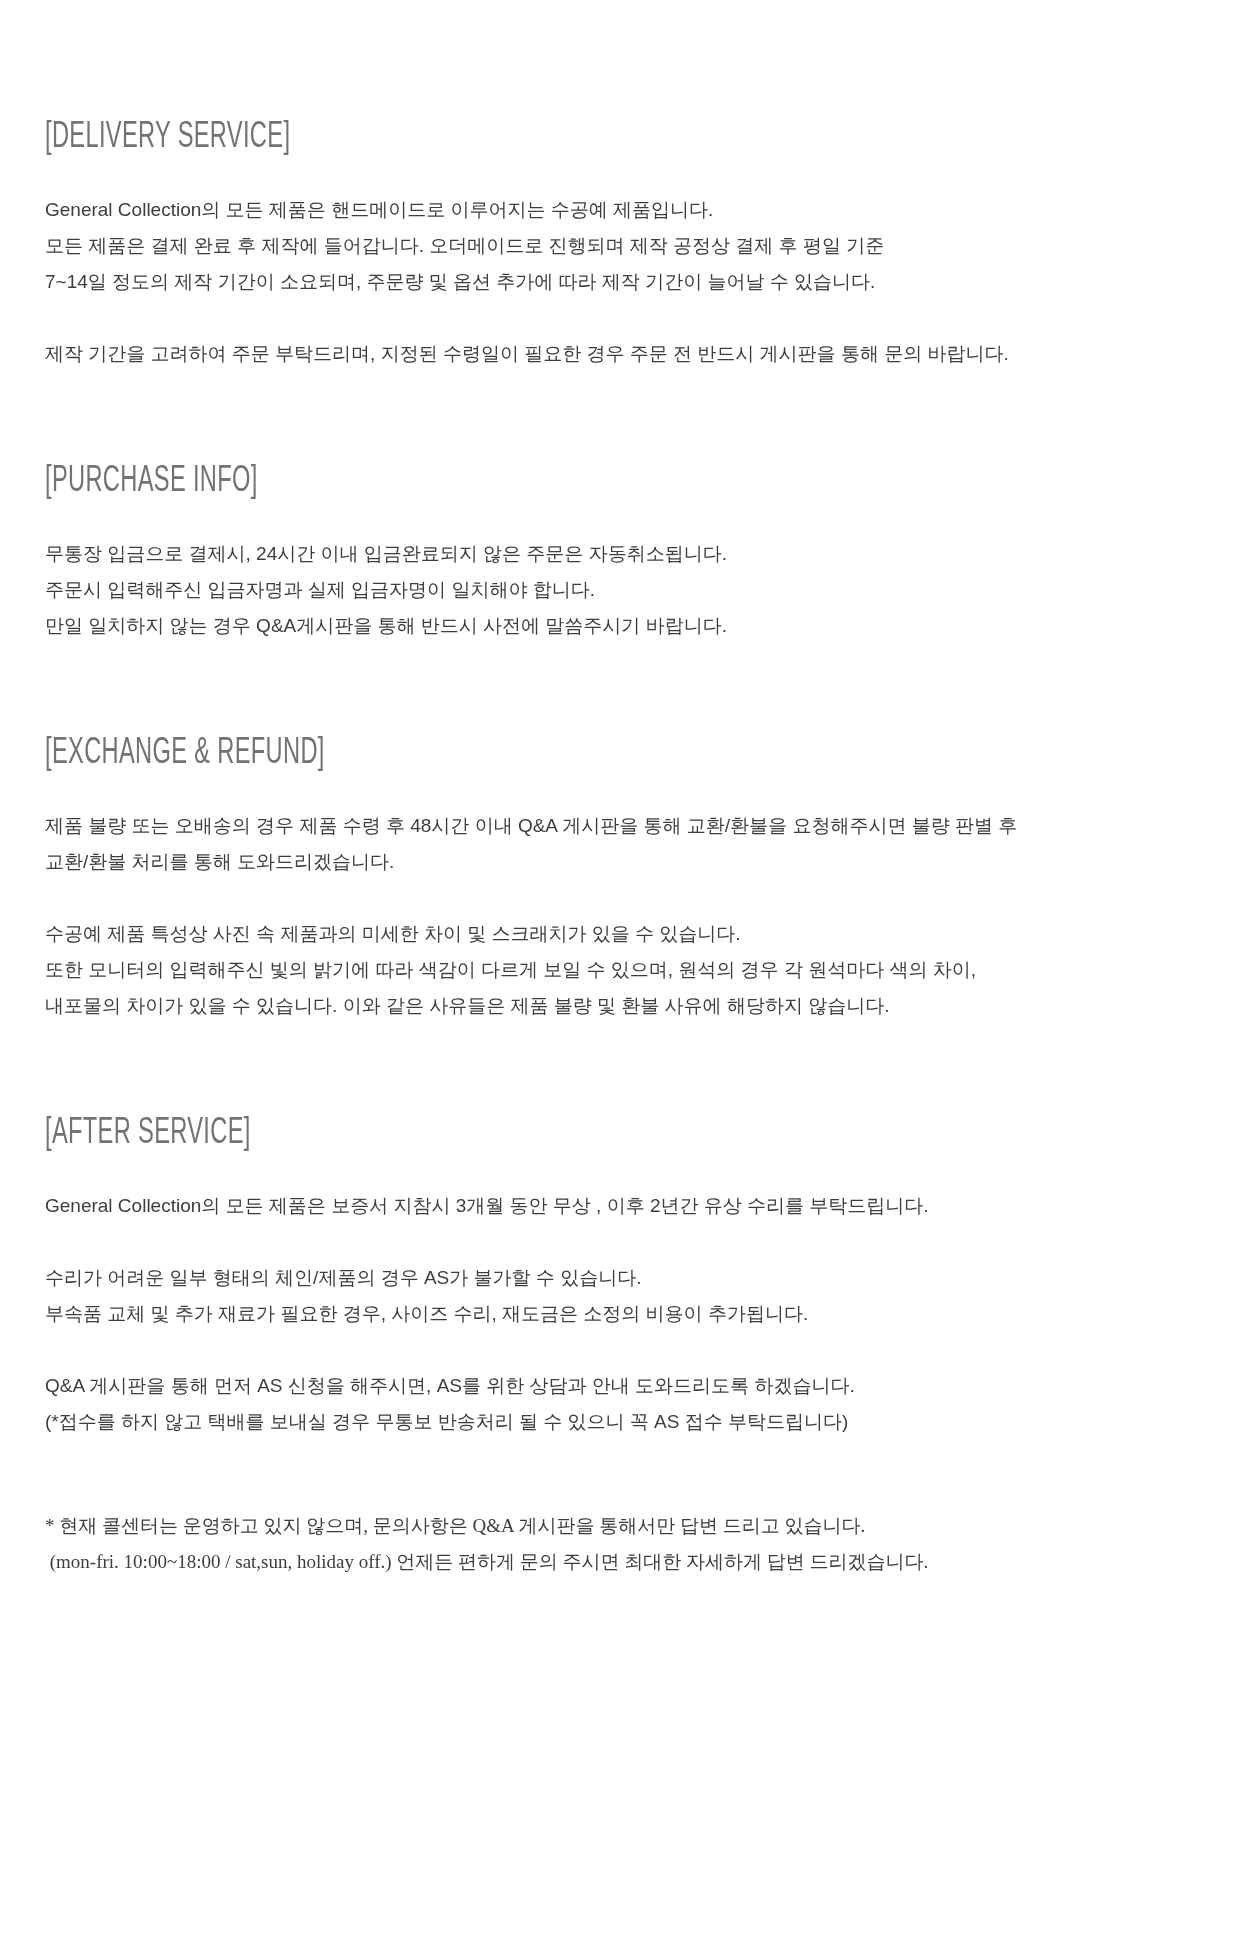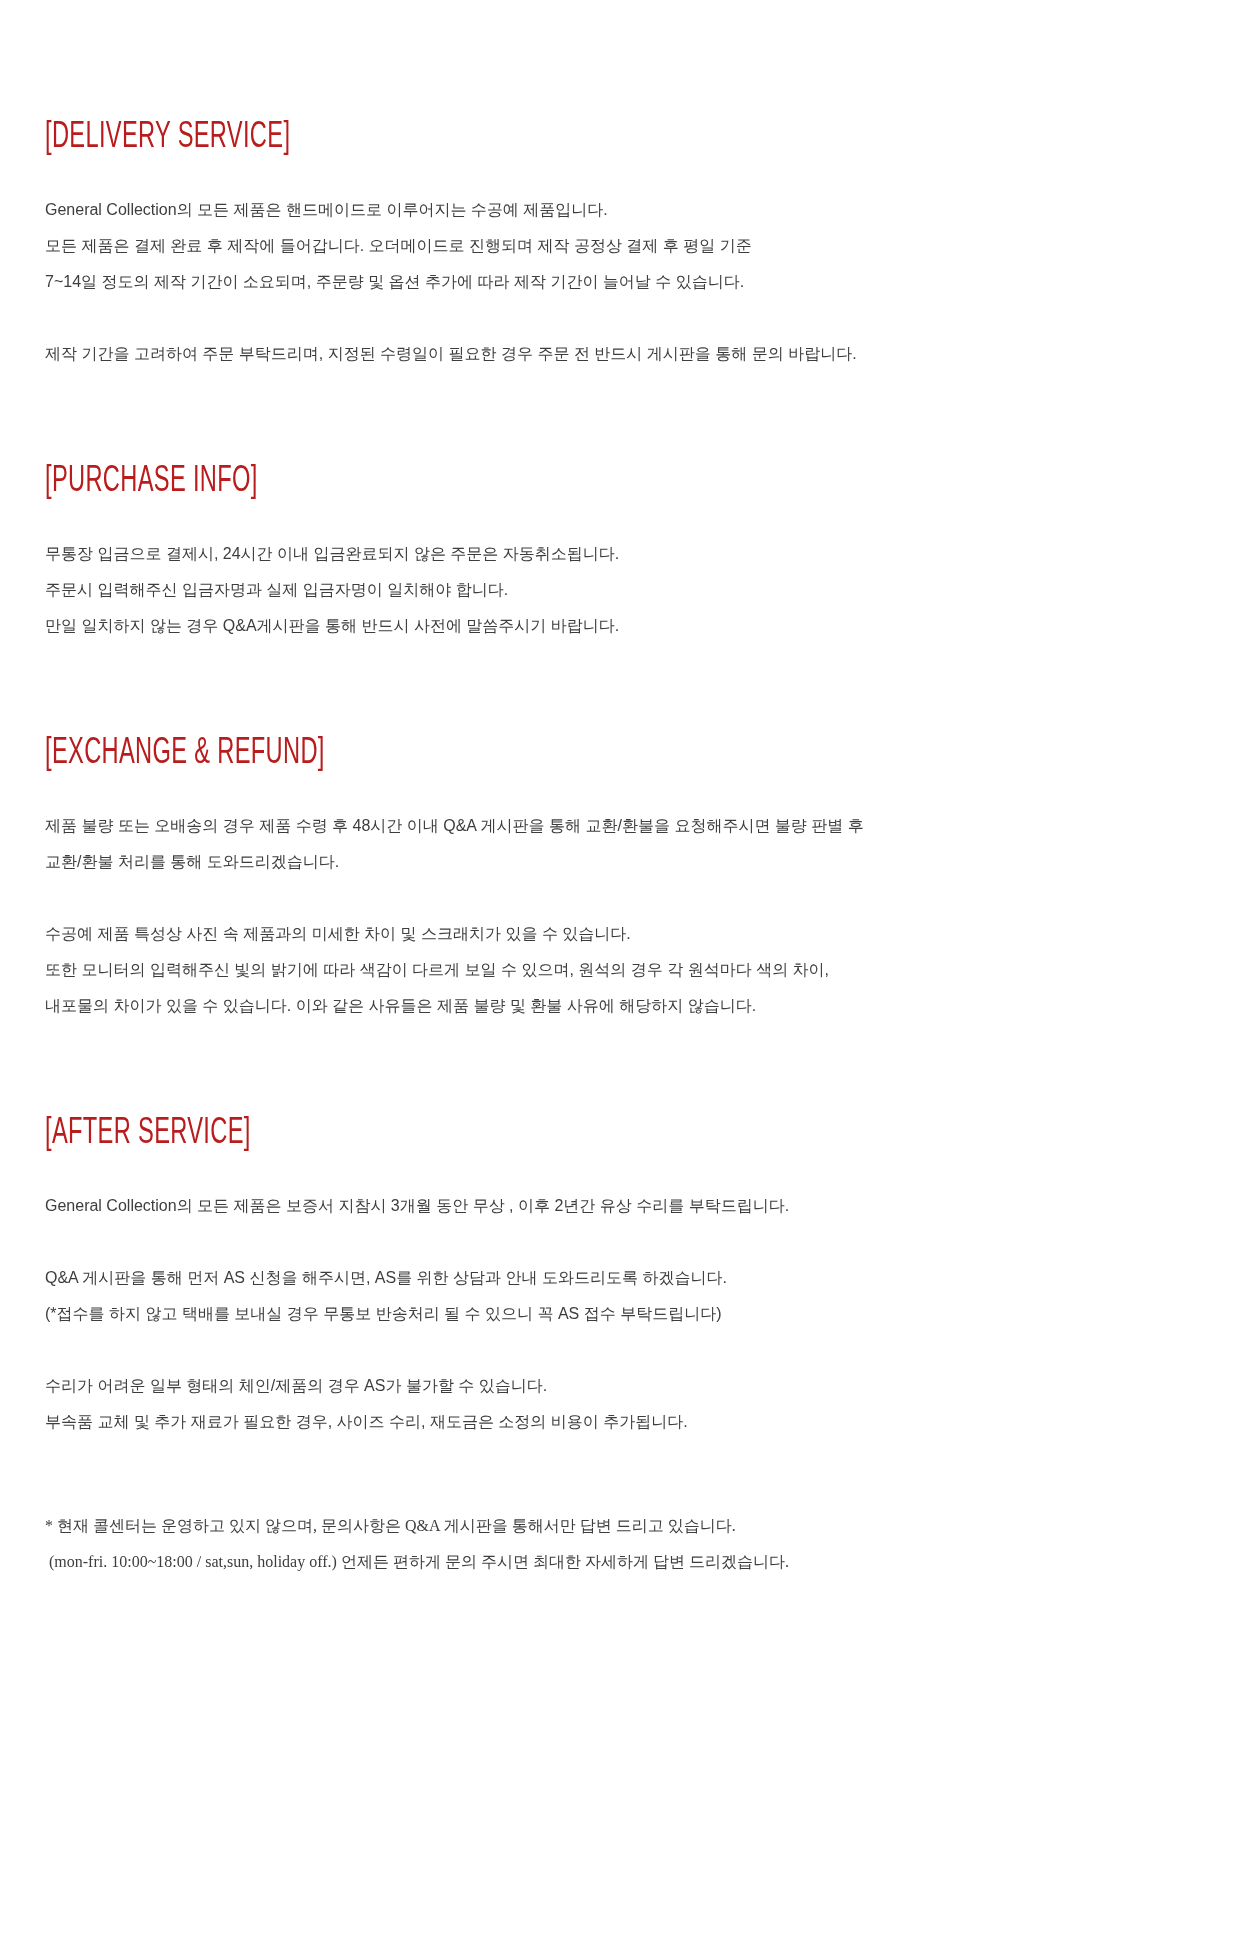--- a/index.html
+++ b/index.html
@@ -15,32 +15,32 @@
     font-family: "Liberation Sans", "DejaVu Sans", sans-serif;
     color: #3d3d3d;
   }
   .policy-section { margin: 0; }
   .policy-section + .policy-section { margin-top: 84px; }
   .section-title {
     margin: 0 0 34px 0;
     font-size: 37px;
     line-height: 46px;
     font-weight: 400;
-    color: #b91c1c;
+    color: #737373;
     white-space: nowrap;
   }
   .section-title .title-text {
     display: inline-block;
     transform: scaleX(0.64);
     transform-origin: 0 50%;
     letter-spacing: 0.5px;
   }
   .policy-paragraph {
     margin: 0 0 36px 0;
-    font-size: 16px;
+    font-size: 19px;
     line-height: 36px;
     white-space: pre-wrap;
     color: #3d3d3d;
   }
   .policy-paragraph:last-child { margin-bottom: 0; }
   .policy-note { margin-top: 68px; margin-bottom: 0; font-family: Liberation Serif, serif; }
 </style>
 </head>
 <body>
 
@@ -64,19 +64,19 @@
   <p class="policy-paragraph">제품 불량 또는 오배송의 경우 제품 수령 후 48시간 이내 Q&amp;A 게시판을 통해 교환/환불을 요청해주시면 불량 판별 후
 교환/환불 처리를 통해 도와드리겠습니다.</p>
   <p class="policy-paragraph">수공예 제품 특성상 사진 속 제품과의 미세한 차이 및 스크래치가 있을 수 있습니다.
 또한 모니터의 입력해주신 빛의 밝기에 따라 색감이 다르게 보일 수 있으며, 원석의 경우 각 원석마다 색의 차이,
 내포물의 차이가 있을 수 있습니다. 이와 같은 사유들은 제품 불량 및 환불 사유에 해당하지 않습니다.</p>
 </section>
 
 <section class="policy-section">
   <h2 class="section-title"><span class="title-text">[AFTER SERVICE]</span></h2>
   <p class="policy-paragraph">General Collection의 모든 제품은 보증서 지참시 3개월 동안 무상 , 이후 2년간 유상 수리를 부탁드립니다.</p>
+  <p class="policy-paragraph">수리가 어려운 일부 형태의 체인/제품의 경우 AS가 불가할 수 있습니다.
+부속품 교체 및 추가 재료가 필요한 경우, 사이즈 수리, 재도금은 소정의 비용이 추가됩니다.</p>
   <p class="policy-paragraph">Q&amp;A 게시판을 통해 먼저 AS 신청을 해주시면, AS를 위한 상담과 안내 도와드리도록 하겠습니다.
 (*접수를 하지 않고 택배를 보내실 경우 무통보 반송처리 될 수 있으니 꼭 AS 접수 부탁드립니다)</p>
-  <p class="policy-paragraph">수리가 어려운 일부 형태의 체인/제품의 경우 AS가 불가할 수 있습니다.
-부속품 교체 및 추가 재료가 필요한 경우, 사이즈 수리, 재도금은 소정의 비용이 추가됩니다.</p>
   <p class="policy-paragraph policy-note">* 현재 콜센터는 운영하고 있지 않으며, 문의사항은 Q&amp;A 게시판을 통해서만 답변 드리고 있습니다.
  (mon-fri. 10:00~18:00 / sat,sun, holiday off.) 언제든 편하게 문의 주시면 최대한 자세하게 답변 드리겠습니다.</p>
 </section>
 
 </body></html>

